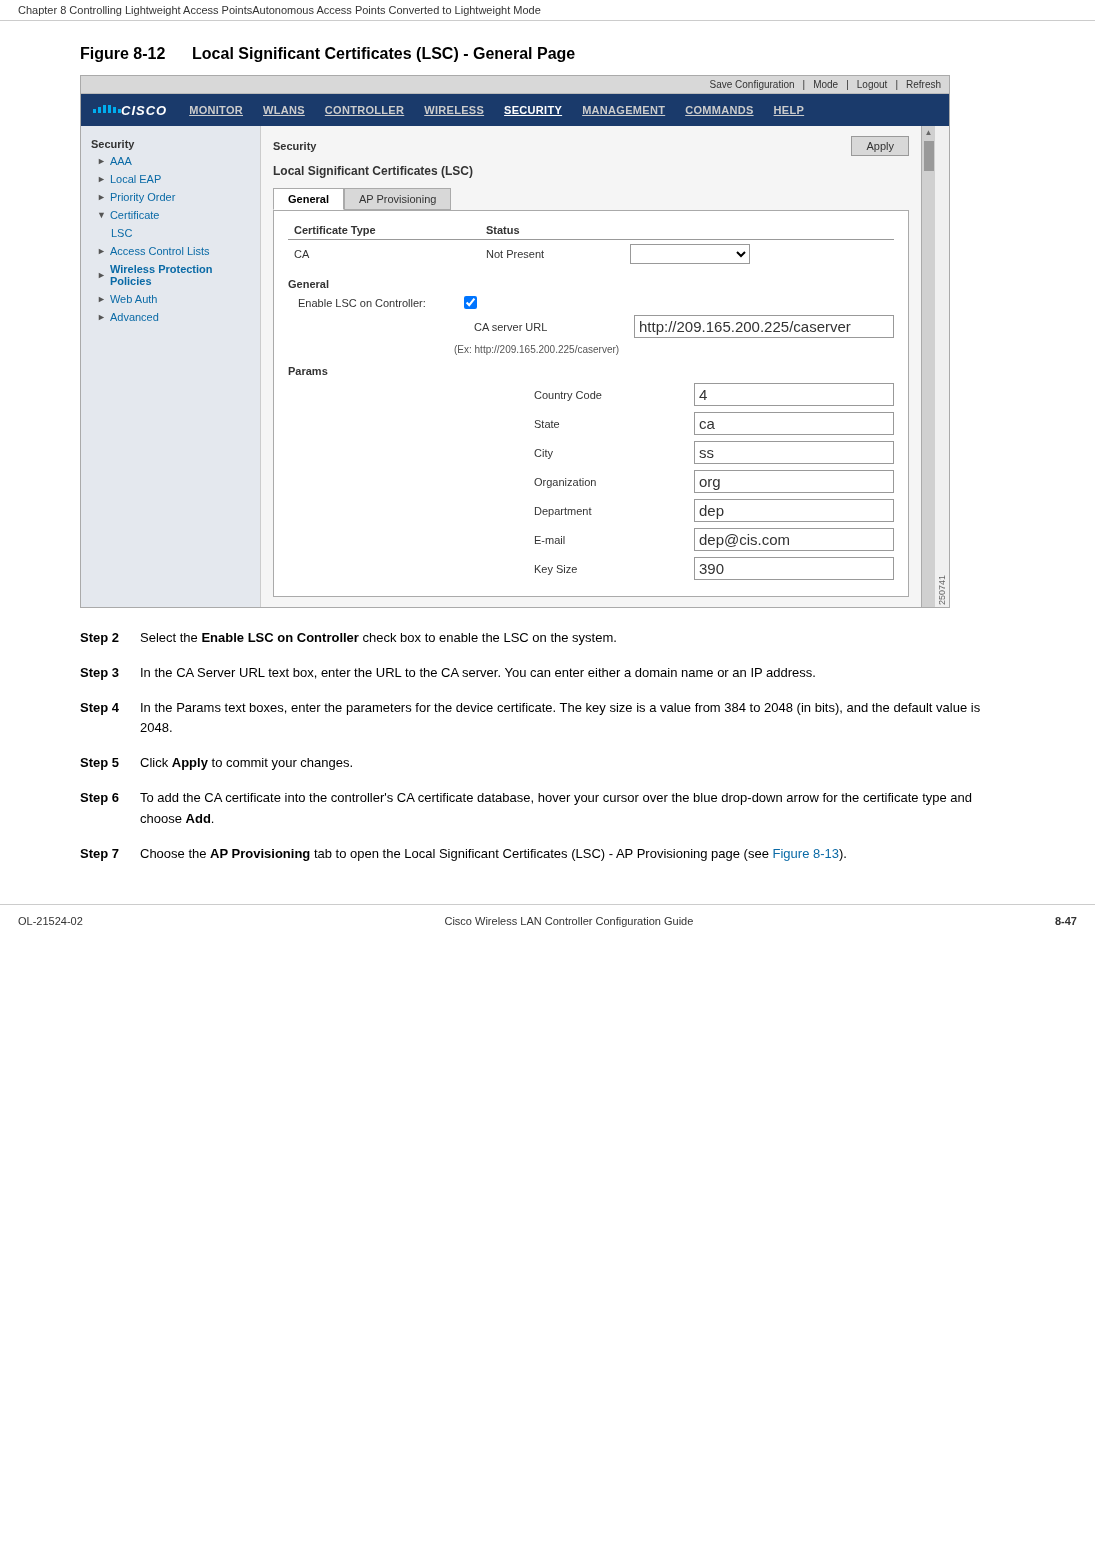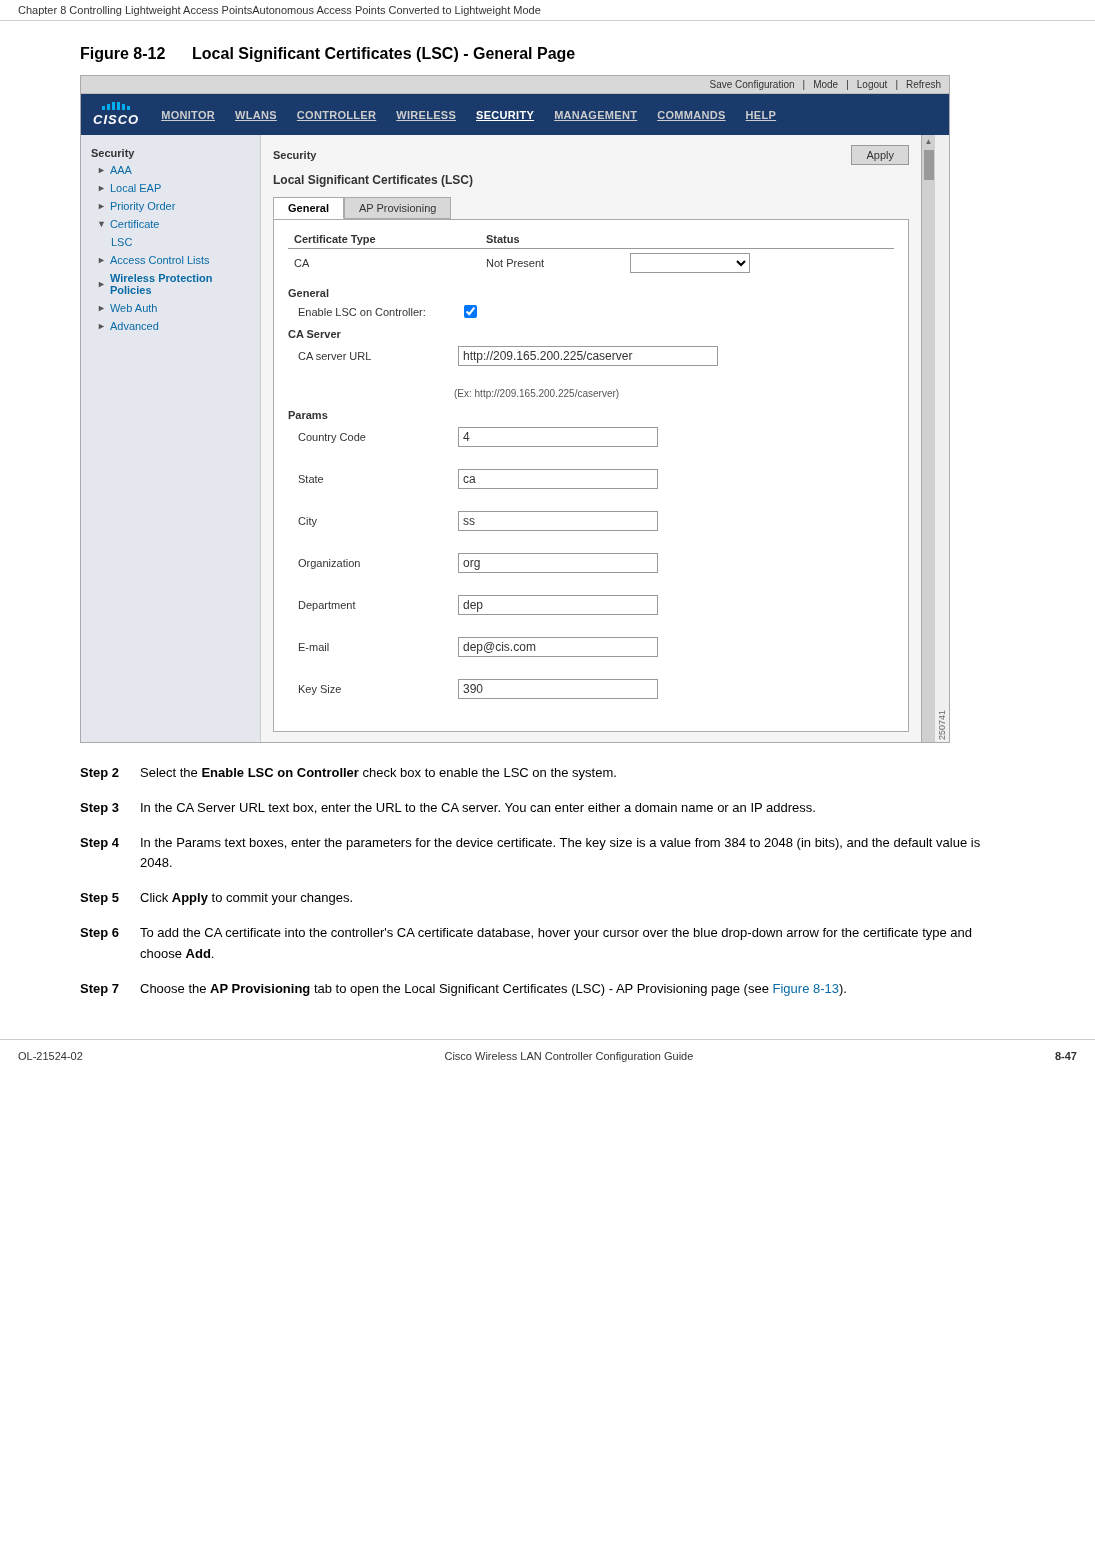--- a/index.html
+++ b/index.html
@@ -211,31 +211,32 @@
       font-size: 11px;
       font-weight: bold;
       color: #333;
       margin: 8px 0 4px 0;
       padding: 2px 0;
     }
 
     .form-row {
       display: flex;
       align-items: center;
-      margin-bottom: 22px;
+      margin-bottom: 6px;
       padding-left: 10px;
+      justify-content: flex-end;
     }
     .form-label {
       font-size: 11px;
       color: #333;
       width: 160px;
       flex-shrink: 0;
     }
     .form-input {
-      font-size: 12px;
+      font-size: 15px;
       border: 1px solid #999;
       padding: 2px 4px;
       background: #fff;
       color: #333;
       width: 260px;
     }
     .form-input-small {
       width: 200px;
     }
     .form-note {
@@ -331,21 +332,21 @@
       width: 120px;
     }
 
     .content-with-scroll {
       display: flex;
       flex: 1;
     }
 
     .cisco-logo {
       display: flex;
-      flex-direction: column;
+      flex-direction: row;
       align-items: center;
       padding: 4px 12px;
     }
     .cisco-bars {
       display: flex;
       gap: 2px;
       align-items: flex-end;
       margin-bottom: 2px;
     }
     .cisco-bar {
@@ -490,21 +491,20 @@
               </tr>
             </tbody>
           </table>
 
           <div class="section-title">General</div>
           <div class="checkbox-row">
             <span class="form-label">Enable LSC on Controller:</span>
             <input type="checkbox" checked="" style="">
           </div>
 
-          <div class="section-title">CA Server</div>
           <div class="form-row">
             <span class="form-label">CA server URL</span>
             <input class="form-input" type="text" value="http://209.165.200.225/caserver" style="">
           </div>
           <div class="form-note">(Ex: http://209.165.200.225/caserver)</div>
 
           <div class="section-title">Params</div>
 
           <div class="form-row">
             <span class="form-label">Country Code</span>

